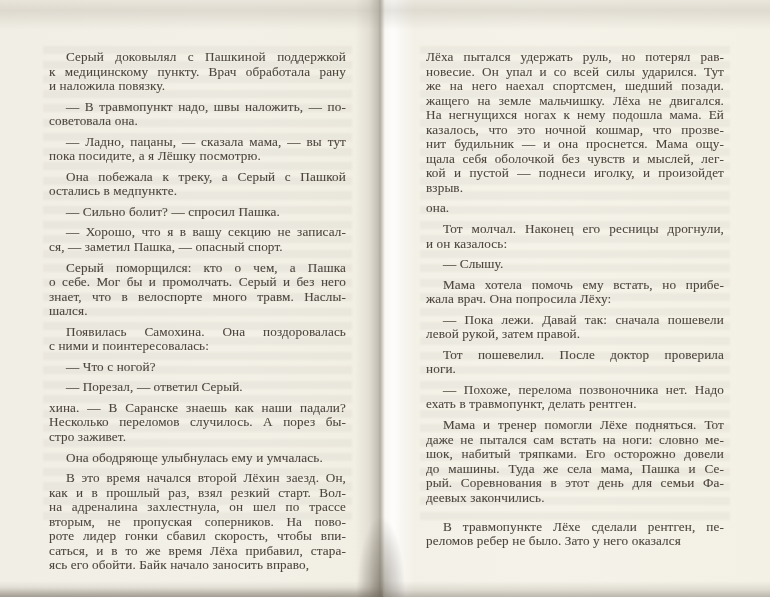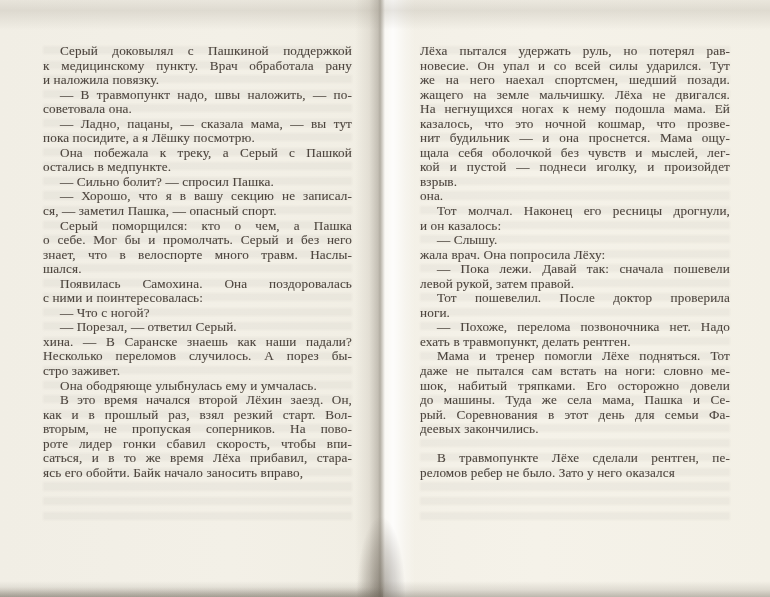--- a/index.html
+++ b/index.html
@@ -21,21 +21,21 @@
     top: 44px;
     z-index: 3;
     color: #4d453e;
     font-size: 13.2px;
     letter-spacing: 0.12px;
     -webkit-text-stroke: 0.15px rgba(77,69,62,0.55);
   }
   .page-left  .text-block { left: 43px; width: 309px; }
   .page-right .text-block { left: 37px; width: 310px; }
 
-  .paragraph { margin: 0; }
+  .paragraph { margin: 6px; }
   .paragraph.space-before { margin-top: 14.55px; }
   .line {
     line-height: 14.55px;
     height: 14.55px;
     white-space: nowrap;
     text-align: justify;
     text-align-last: justify;
     overflow: hidden;
   }
   .line.last { text-align-last: left; }
@@ -162,20 +162,21 @@
           <div class="line">хина. — В Саранске знаешь как наши падали?</div>
           <div class="line">Несколько переломов случилось. А порез бы-</div>
           <div class="line last">стро заживет.</div>
         </div>
         <div class="paragraph">
           <div class="line indent last">Она ободряюще улыбнулась ему и умчалась.</div>
         </div>
         <div class="paragraph">
           <div class="line indent">В это время начался второй Лёхин заезд. Он,</div>
           <div class="line">как и в прошлый раз, взял резкий старт. Вол-</div>
+          <div class="line">на адреналина захлестнула, он шел по трассе</div>
           <div class="line">вторым, не пропуская соперников. На пово-</div>
           <div class="line">роте лидер гонки сбавил скорость, чтобы впи-</div>
           <div class="line">саться, и в то же время Лёха прибавил, стара-</div>
           <div class="line last">ясь его обойти. Байк начало заносить вправо,</div>
         </div>
       </div>
     <div class="page-number">124</div>
   </div>
 
   <div class="page page-right">
@@ -197,20 +198,21 @@
           <div class="line last">она.</div>
         </div>
         <div class="paragraph">
           <div class="line indent">Тот молчал. Наконец его ресницы дрогнули,</div>
           <div class="line last">и он казалось:</div>
         </div>
         <div class="paragraph">
           <div class="line indent last">— Слышу.</div>
         </div>
         <div class="paragraph">
+          <div class="line indent">Мама хотела помочь ему встать, но прибе-</div>
           <div class="line last">жала врач. Она попросила Лёху:</div>
         </div>
         <div class="paragraph">
           <div class="line indent">— Пока лежи. Давай так: сначала пошевели</div>
           <div class="line last">левой рукой, затем правой.</div>
         </div>
         <div class="paragraph">
           <div class="line indent">Тот пошевелил. После доктор проверила</div>
           <div class="line last">ноги.</div>
         </div>

